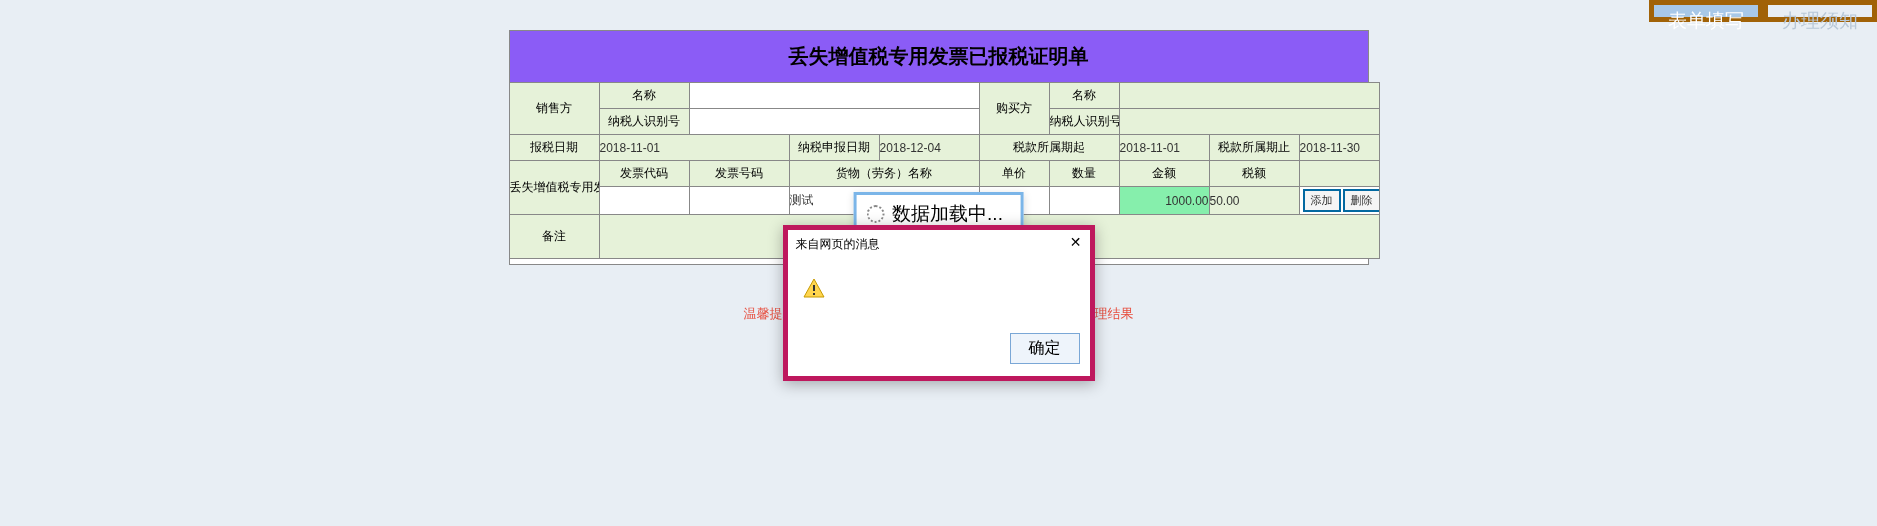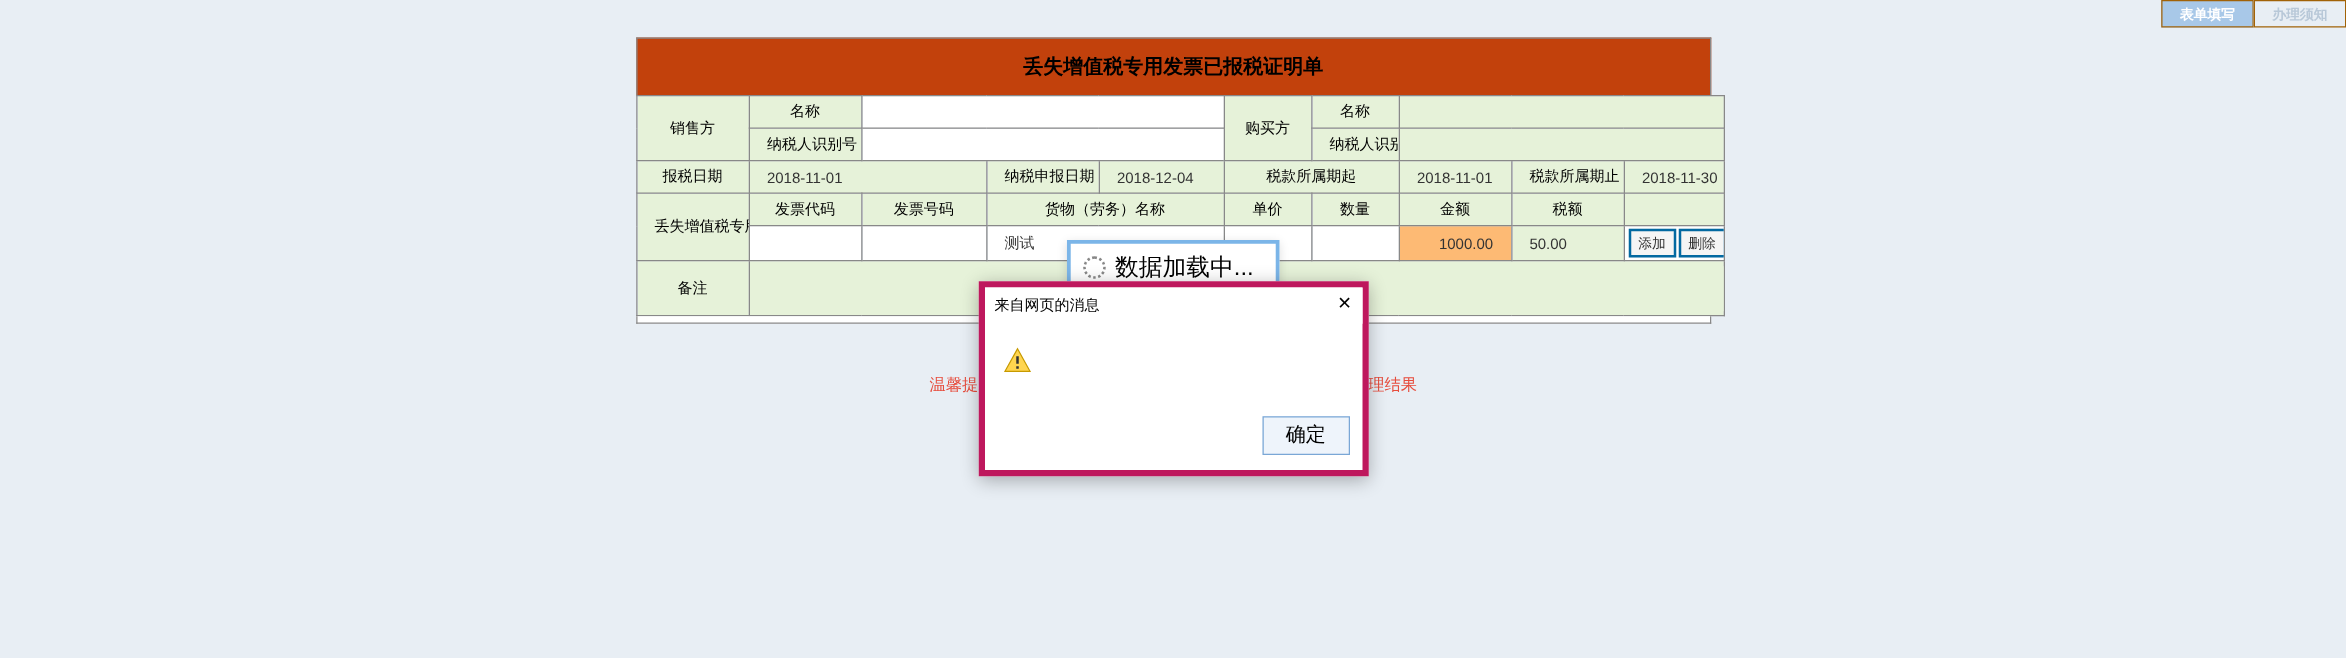--- a/index.html
+++ b/index.html
@@ -14,56 +14,55 @@
     }
     .top-tabs {
       position: absolute;
       top: 0;
       right: 0;
       display: flex;
       height: 22px;
     }
     .top-tab {
       padding: 3px 14px;
-      font-size: 11px;
+      font-size: 19px;
       color: #b8c8d8;
       background: #e8eef4;
-      border: 1px solid #a16207;
-      cursor: pointer;
-      font-weight: bold;
+      border: 5px solid #a16207;
+      cursor: pointer;
     }
     .top-tab.active {
       background: #a8c8e8;
       color: #fff;
     }
     .form-wrap {
       position: absolute;
       left: 50%;
       transform: translateX(-50%);
       top: 30px;
       width: 860px;
     }
     .title {
       font-family: SimSun, serif;
-      font-size: 16px;
+      font-size: 20px;
       font-weight: bold;
       text-align: center;
       padding: 12px 0;
       border: 1px solid #888;
       border-bottom: none;
-      background: #c2410c;
+      background: #8b5cf6;
     }
     table {
       border-collapse: collapse;
       width: 100%;
       table-layout: fixed;
     }
     td {
       border: 1px solid #888;
-      padding: 4px 14px;
+      padding: 4px 0;
       font-size: 12px;
       height: 24px;
       text-align: left;
       background: #fff;
       overflow: hidden;
       white-space: nowrap;
     }
     td.header {
       background: #e6f2d9;
       text-align: center;
@@ -241,21 +240,21 @@
       <td class="header">金额</td>
       <td class="header">税额</td>
       <td class="header"></td>
     </tr>
     <tr>
       <td class="value hidden-text"></td>
       <td class="value hidden-text"></td>
       <td class="value" colspan="2">测试</td>
       <td class="value"></td>
       <td class="value"></td>
-      <td class="value num-right" style="background:#fdba74">1000.00</td>
+      <td class="value num-right" style="background:#86efac">1000.00</td>
       <td class="value" style="background:#e6f2d9">50.00</td>
       <td class="value" style="text-align:center;padding:2px">
         <span class="btn-small">添加</span><span class="btn-small">删除</span>
       </td>
     </tr>
     <tr>
       <td class="header" style="height:44px">备注</td>
       <td colspan="9" style="padding:0;background:#e6f2d9">
         <input class="remark-input" value="" style="">
       </td>

